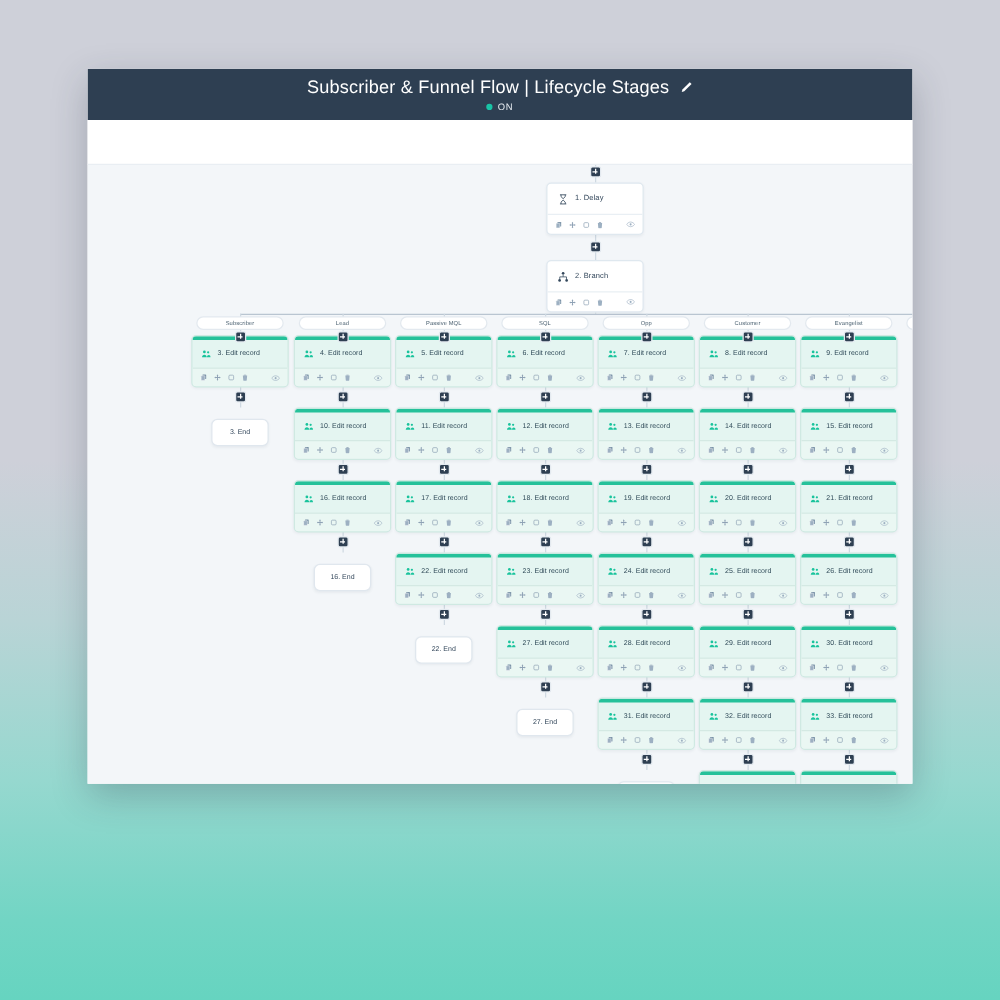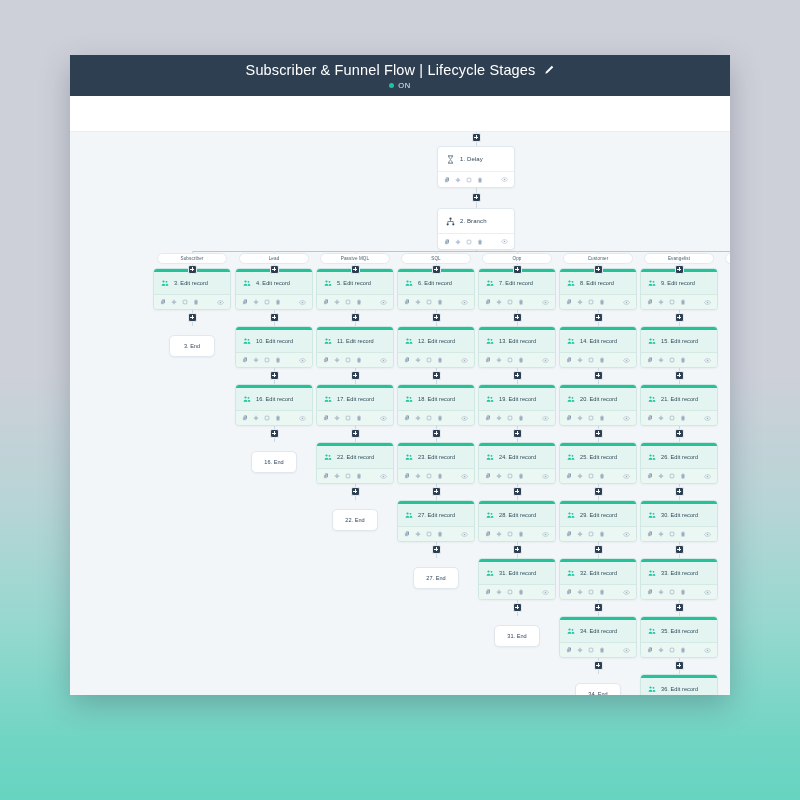--- a/index.html
+++ b/index.html
@@ -11,21 +11,21 @@
     font-family: "Liberation Sans", sans-serif;
     background: linear-gradient(to bottom,
       #ced0d9 0%, #ced0d9 46%, #b9d4d6 62%,
       #96d8cf 78%, #72d5c4 92%, #66d4c0 100%);
   }
 
   
   .window {
     position: absolute;
     left: 70px; top: 55px;
-    width: 660px; height: 640px;
+    width: 660px; height: 572px;
     background: #ffffff;
     box-shadow: 0 10px 28px rgba(40,50,70,.28);
     overflow: hidden;
   }
 
   
   .titlebar {
     height: 41px;
     background: #2e3f52;
     color: #ffffff;

